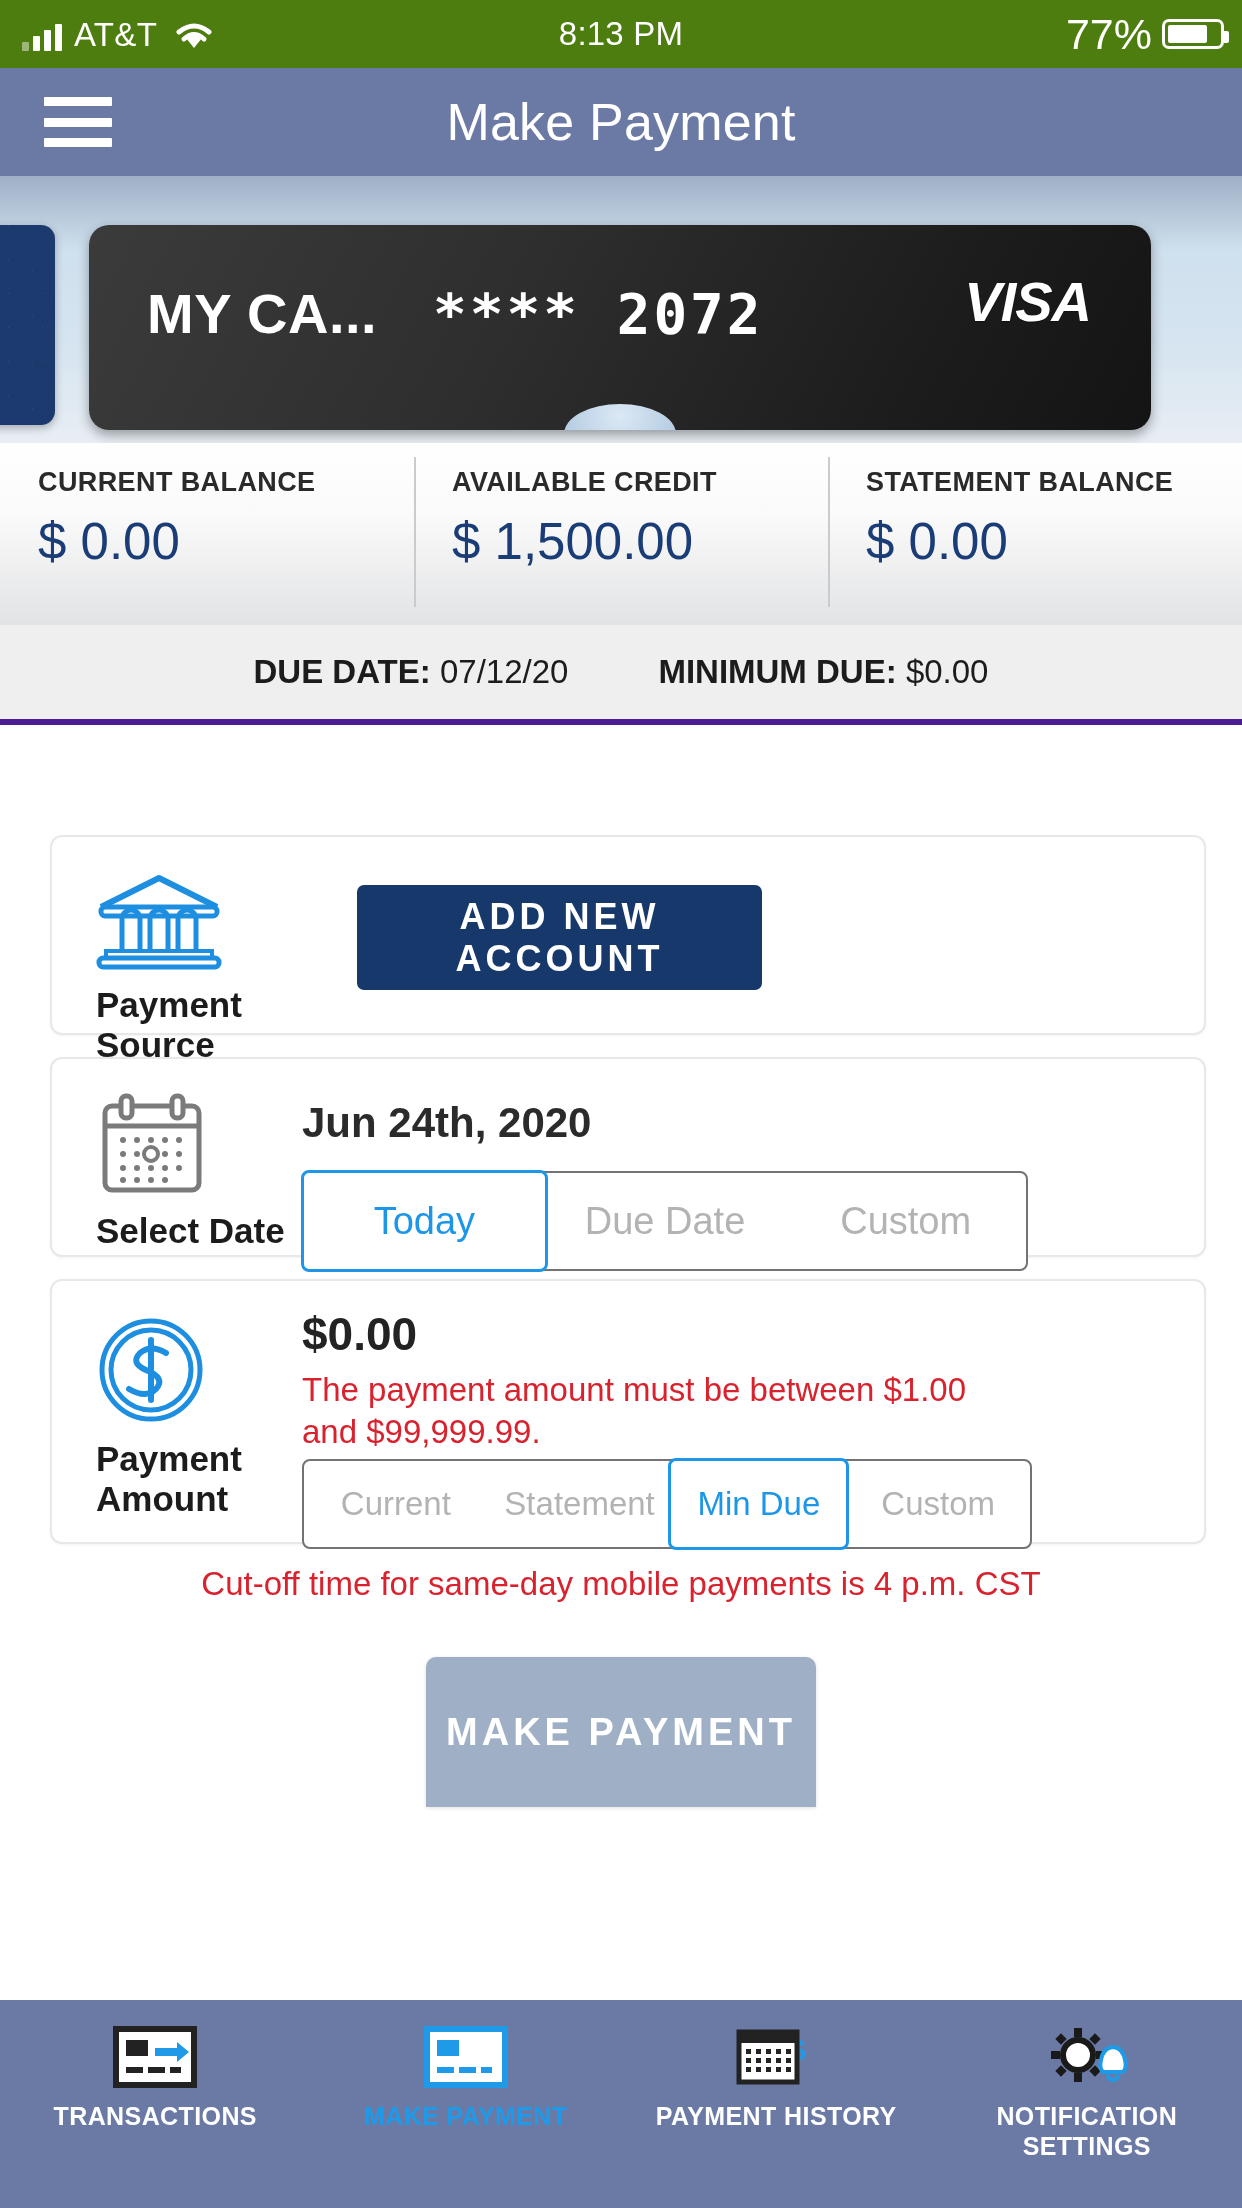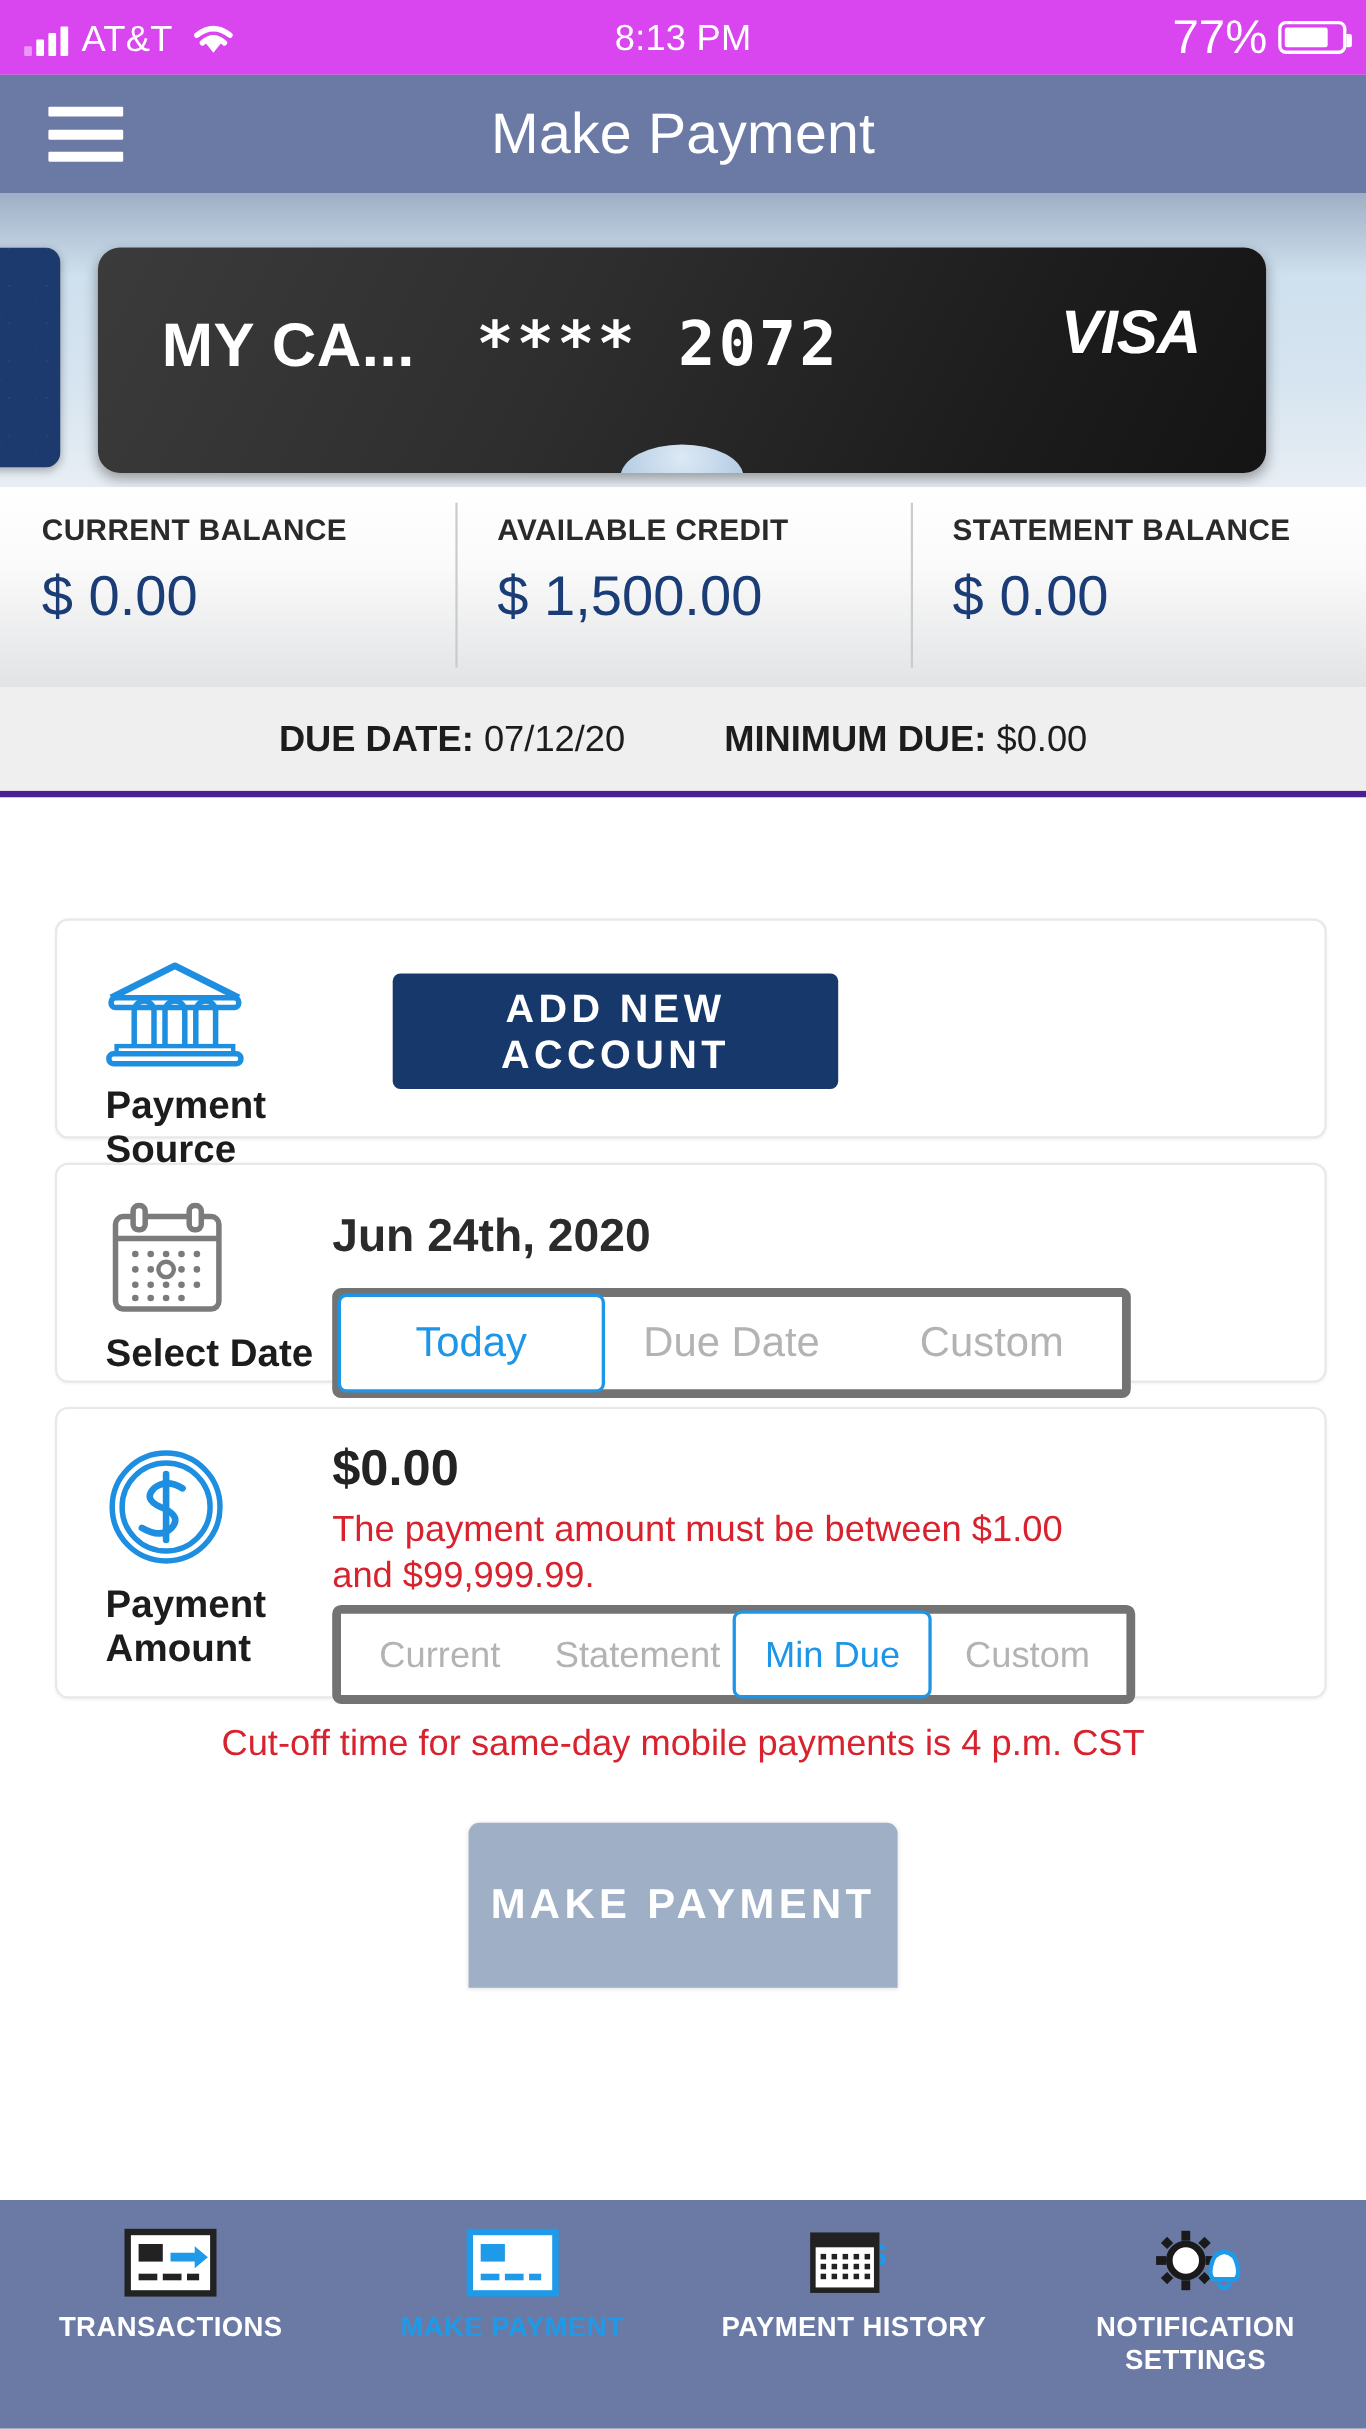--- a/index.html
+++ b/index.html
@@ -7,21 +7,21 @@
     width:1242px; height:2208px;
     background:#fff;
     font-family:"Liberation Sans", sans-serif;
     overflow:hidden;
   }
   #app { position:relative; width:1242px; height:2208px; background:#fff; }
 
   
   .statusbar {
     position:absolute; top:0; left:0; width:1242px; height:68px;
-    background:#d946ef; color:#fff;
+    background:#4d7c0f; color:#fff;
     display:flex; align-items:center;
   }
   .sb-left { position:absolute; left:22px; display:flex; align-items:flex-end; gap:12px; }
   .bars { display:flex; align-items:flex-end; gap:4px; height:30px; }
   .bars i { display:block; width:7px; background:#fff; border-radius:1px; }
   .bars i:nth-child(1){ height:9px; opacity:.45;}
   .bars i:nth-child(2){ height:15px;}
   .bars i:nth-child(3){ height:21px;}
   .bars i:nth-child(4){ height:27px;}
   .carrier { font-size:33px; letter-spacing:.3px; line-height:33px; }
@@ -166,21 +166,21 @@
   }
 
   
   #panel-date { top:332px; height:200px; }
   .date-value {
     position:absolute; left:250px; top:40px;
     font-size:42px; font-weight:bold; color:#2b2b2b;
   }
   .seg {
     position:absolute; display:flex; align-items:stretch;
-    border:8px solid #737373; border-radius:8px; background:#fff;
+    border:2px solid #737373; border-radius:8px; background:#fff;
     overflow:visible;
   }
   .seg-item {
     display:flex; align-items:center; justify-content:center;
     font-size:38px; color:#b3b3b3; cursor:pointer; white-space:nowrap;
   }
   .seg-item.active {
     color:#1e96e8; border:3px solid #1e96e8; border-radius:8px;
     margin:-3px; z-index:2; background:#fff;
   }

